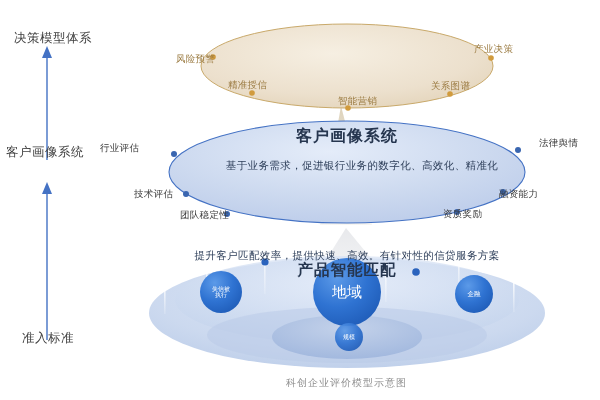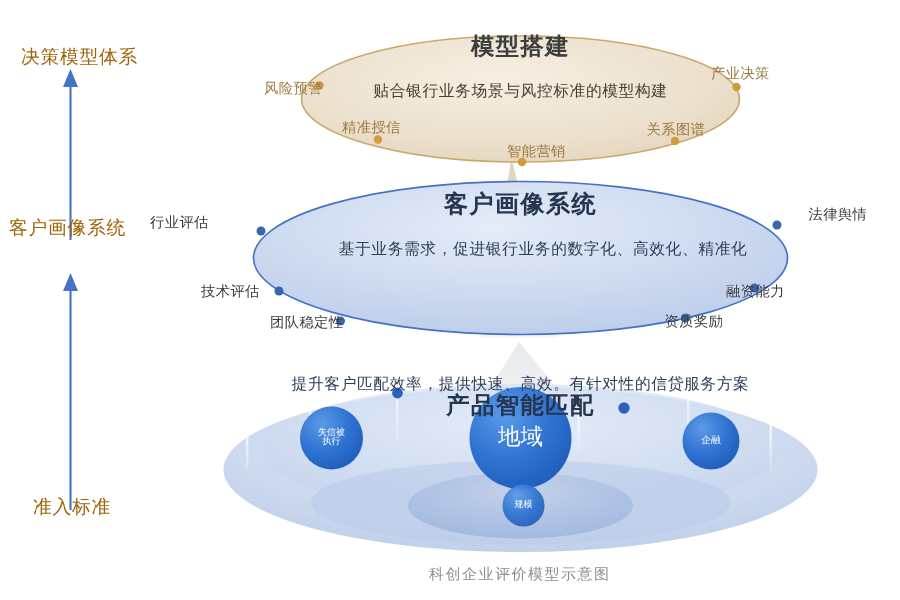--- a/index.html
+++ b/index.html
@@ -8,21 +8,21 @@
     background:#ffffff;
     font-family:"Liberation Sans","DejaVu Sans",sans-serif;
     overflow:hidden;
     position:relative;
   }
   #stage{position:absolute;left:0;top:0;width:600px;height:400px;}
   svg{position:absolute;left:0;top:0;width:600px;height:400px;overflow:visible;}
 
   .axis-label{
     position:absolute;
-    color:#a16207;
+    color:#404040;
     font-size:12.5px;
     letter-spacing:.5px;
     white-space:nowrap;
   }
 
   .node-label{
     position:absolute;
     font-size:9.5px;
     white-space:nowrap;
     letter-spacing:.3px;
@@ -170,37 +170,35 @@
       <circle cx="348" cy="108" r="2.8" fill="#d19b3d"></circle>
       <circle cx="450" cy="94" r="2.8" fill="#d19b3d"></circle>
       <circle cx="491" cy="58" r="2.8" fill="#d19b3d"></circle>
     </g>
   </svg>
 
   <div class="axis-label" style="left:14px;top:30px;">决策模型体系</div>
   <div class="axis-label" style="left:6px;top:144px;">客户画像系统</div>
   <div class="axis-label" style="left:22px;top:330px;">准入标准</div>
 
-  <div class="tier-title t-top" style="left:247px;top:21px;width:200px;">模型搭建</div>
-  <div class="tier-sub s-top" style="left:197px;top:54px;width:300px;">贴合银行业务场景与风控标准的模型构建</div>
 
   <div class="node-label tan" style="left:176px;top:53px;">风险预警</div>
   <div class="node-label tan" style="left:228px;top:79px;">精准授信</div>
   <div class="node-label tan" style="left:338px;top:95px;">智能营销</div>
   <div class="node-label tan" style="left:431px;top:80px;">关系图谱</div>
   <div class="node-label tan" style="left:474px;top:43px;">产业决策</div>
 
   <div class="tier-title t-mid" style="left:247px;top:126px;width:200px;">客户画像系统</div>
   <div class="tier-sub s-mid" style="left:172px;top:159px;width:380px;">基于业务需求，促进银行业务的数字化、高效化、精准化</div>
 
   <div class="node-label blue" style="left:100px;top:142px;">行业评估</div>
   <div class="node-label blue" style="left:134px;top:188px;">技术评估</div>
   <div class="node-label blue" style="left:180px;top:209px;text-align:right;">团队稳定性</div>
   <div class="node-label blue" style="left:443px;top:208px;">资质奖励</div>
-  <div class="node-label blue" style="left:484px;top:188px;text-align:right;">融资能力</div>
+  <div class="node-label blue" style="left:499px;top:188px;text-align:right;">融资能力</div>
   <div class="node-label blue" style="left:539px;top:137px;">法律舆情</div>
 
   <div class="tier-title t-bot" style="left:247px;top:219px;width:200px;margin-top:41px;">产品智能匹配</div>
   <div class="tier-sub s-bot" style="left:157px;top:249px;width:380px;">提升客户匹配效率，提供快速、高效。有针对性的信贷服务方案</div>
 
   <div class="bubble" style="left:200px;top:271px;width:42px;height:42px;font-size:6px;">
     <span>
       <span>失信被</span>
       <span>执行</span>
     </span>

